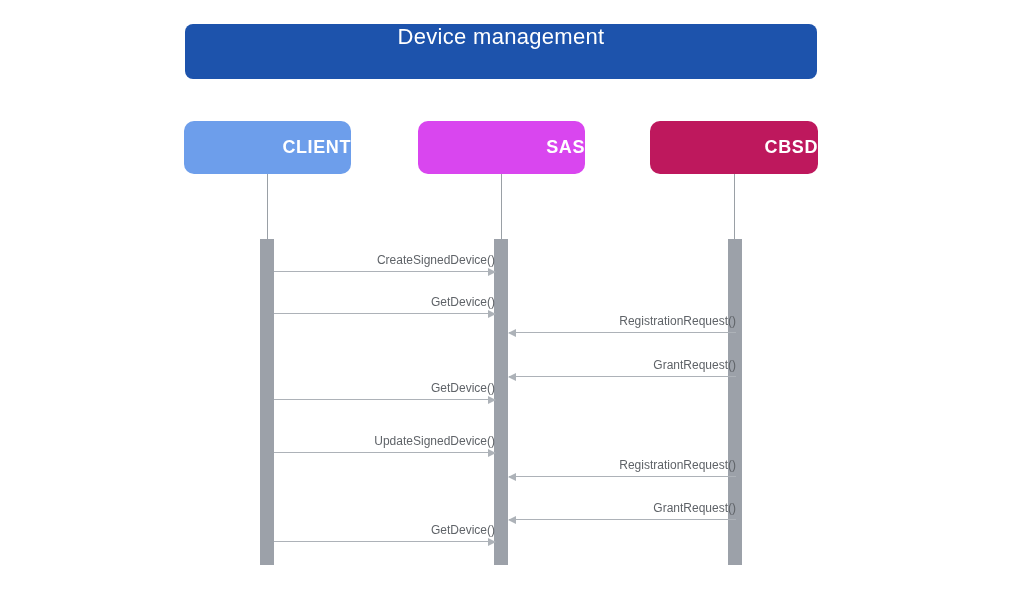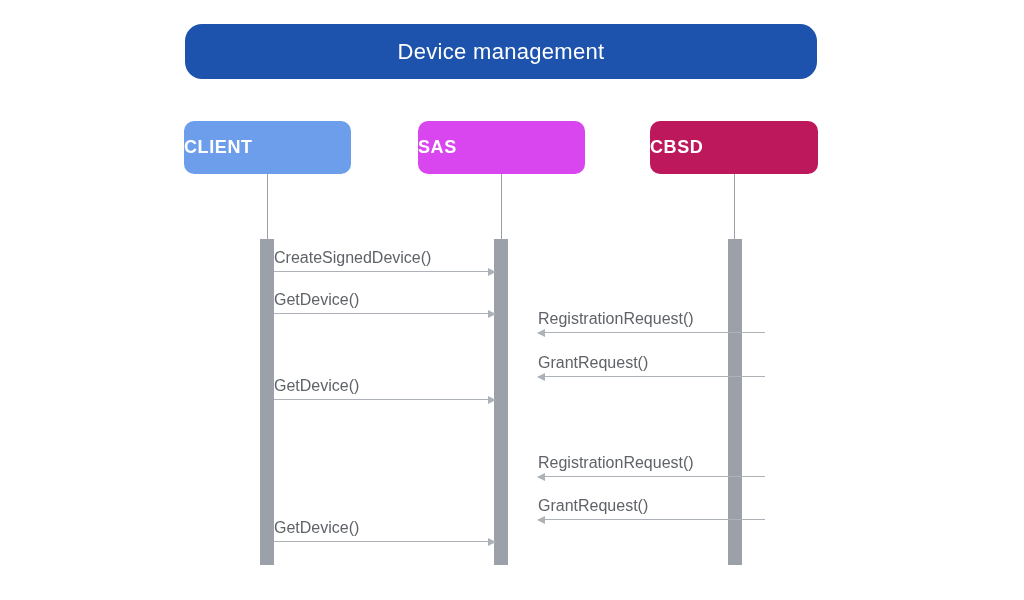--- a/index.html
+++ b/index.html
@@ -11,33 +11,33 @@
     font-family: "Liberation Sans", sans-serif;
     overflow: hidden;
   }
 
   
   .banner {
     position: absolute;
     left: 185px; top: 24px;
     width: 632px; height: 55px;
     background: #1D53AC;
-    border-radius: 17px;
-    display: flex; align-items: center; justify-content: center;
+    border-radius: 8px;
+    display: flex; justify-content: center;
     color: #ffffff;
     font-size: 22px;
     letter-spacing: 0.3px;
   }
 
   
   .actor {
     position: absolute;
     top: 121px; height: 53px;
     border-radius: 10px;
-    display: flex; align-items: center; justify-content: flex-start;
+    display: flex; align-items: center; justify-content: flex-end;
     color: #ffffff;
     font-weight: bold;
     font-size: 18px;
     letter-spacing: 0.6px;
   }
   .actor.client { left: 184px; width: 167px; background: #6D9EEB; }
   .actor.sas    { left: 418px; width: 167px; background: #d946ef; }
   .actor.cbsd   { left: 650px; width: 168px; background: #be185d; }
 
   
@@ -57,39 +57,39 @@
     background: #9CA1A9;
   }
   .activation.client { left: 260px; }
   .activation.sas    { left: 494px; }
   .activation.cbsd   { left: 728px; }
 
   
   .msg { position: absolute; height: 24px; }
   .msg .label {
     position: absolute; left: 0; right: 0; bottom: 5px;
-    text-align: left;
-    font-size: 16px;
+    text-align: right;
+    font-size: 12px;
     color: #5F6368;
     white-space: nowrap;
   }
   .msg .line {
     position: absolute; left: 0; right: 0; bottom: 0;
     height: 1px;
     background: #ADB2B8;
   }
   .msg .head {
     position: absolute; bottom: -4px;
     width: 0; height: 0;
     border-top: 4px solid transparent;
     border-bottom: 4px solid transparent;
   }
   .msg.c2s { left: 274px; width: 221px; }           
   .msg.c2s .head { right: -1px; border-left: 8px solid #ADB2B8; }
-  .msg.b2s { left: 509px; width: 227px; margin-left: 29px; }           
+  .msg.b2s { left: 509px; width: 227px; }           
   .msg.b2s .head { left: -1px; border-right: 8px solid #ADB2B8; }
 </style>
 </head>
 <body>
 
 <div class="canvas">
 
   <div class="banner">
     <span>Device management</span>
   </div>
@@ -135,20 +135,25 @@
     <div class="line"></div>
     <div class="head"></div>
   </div>
 
   <div class="msg c2s" style="top:376px">
     <div class="label">GetDevice()</div>
     <div class="line"></div>
     <div class="head"></div>
   </div>
 
+  <div class="msg c2s" style="top:429px">
+    <div class="label">UpdateSignedDevice()</div>
+    <div class="line"></div>
+    <div class="head"></div>
+  </div>
 
   <div class="msg b2s" style="top:453px">
     <div class="label">RegistrationRequest()</div>
     <div class="line"></div>
     <div class="head"></div>
   </div>
 
   <div class="msg b2s" style="top:496px">
     <div class="label">GrantRequest()</div>
     <div class="line"></div>

